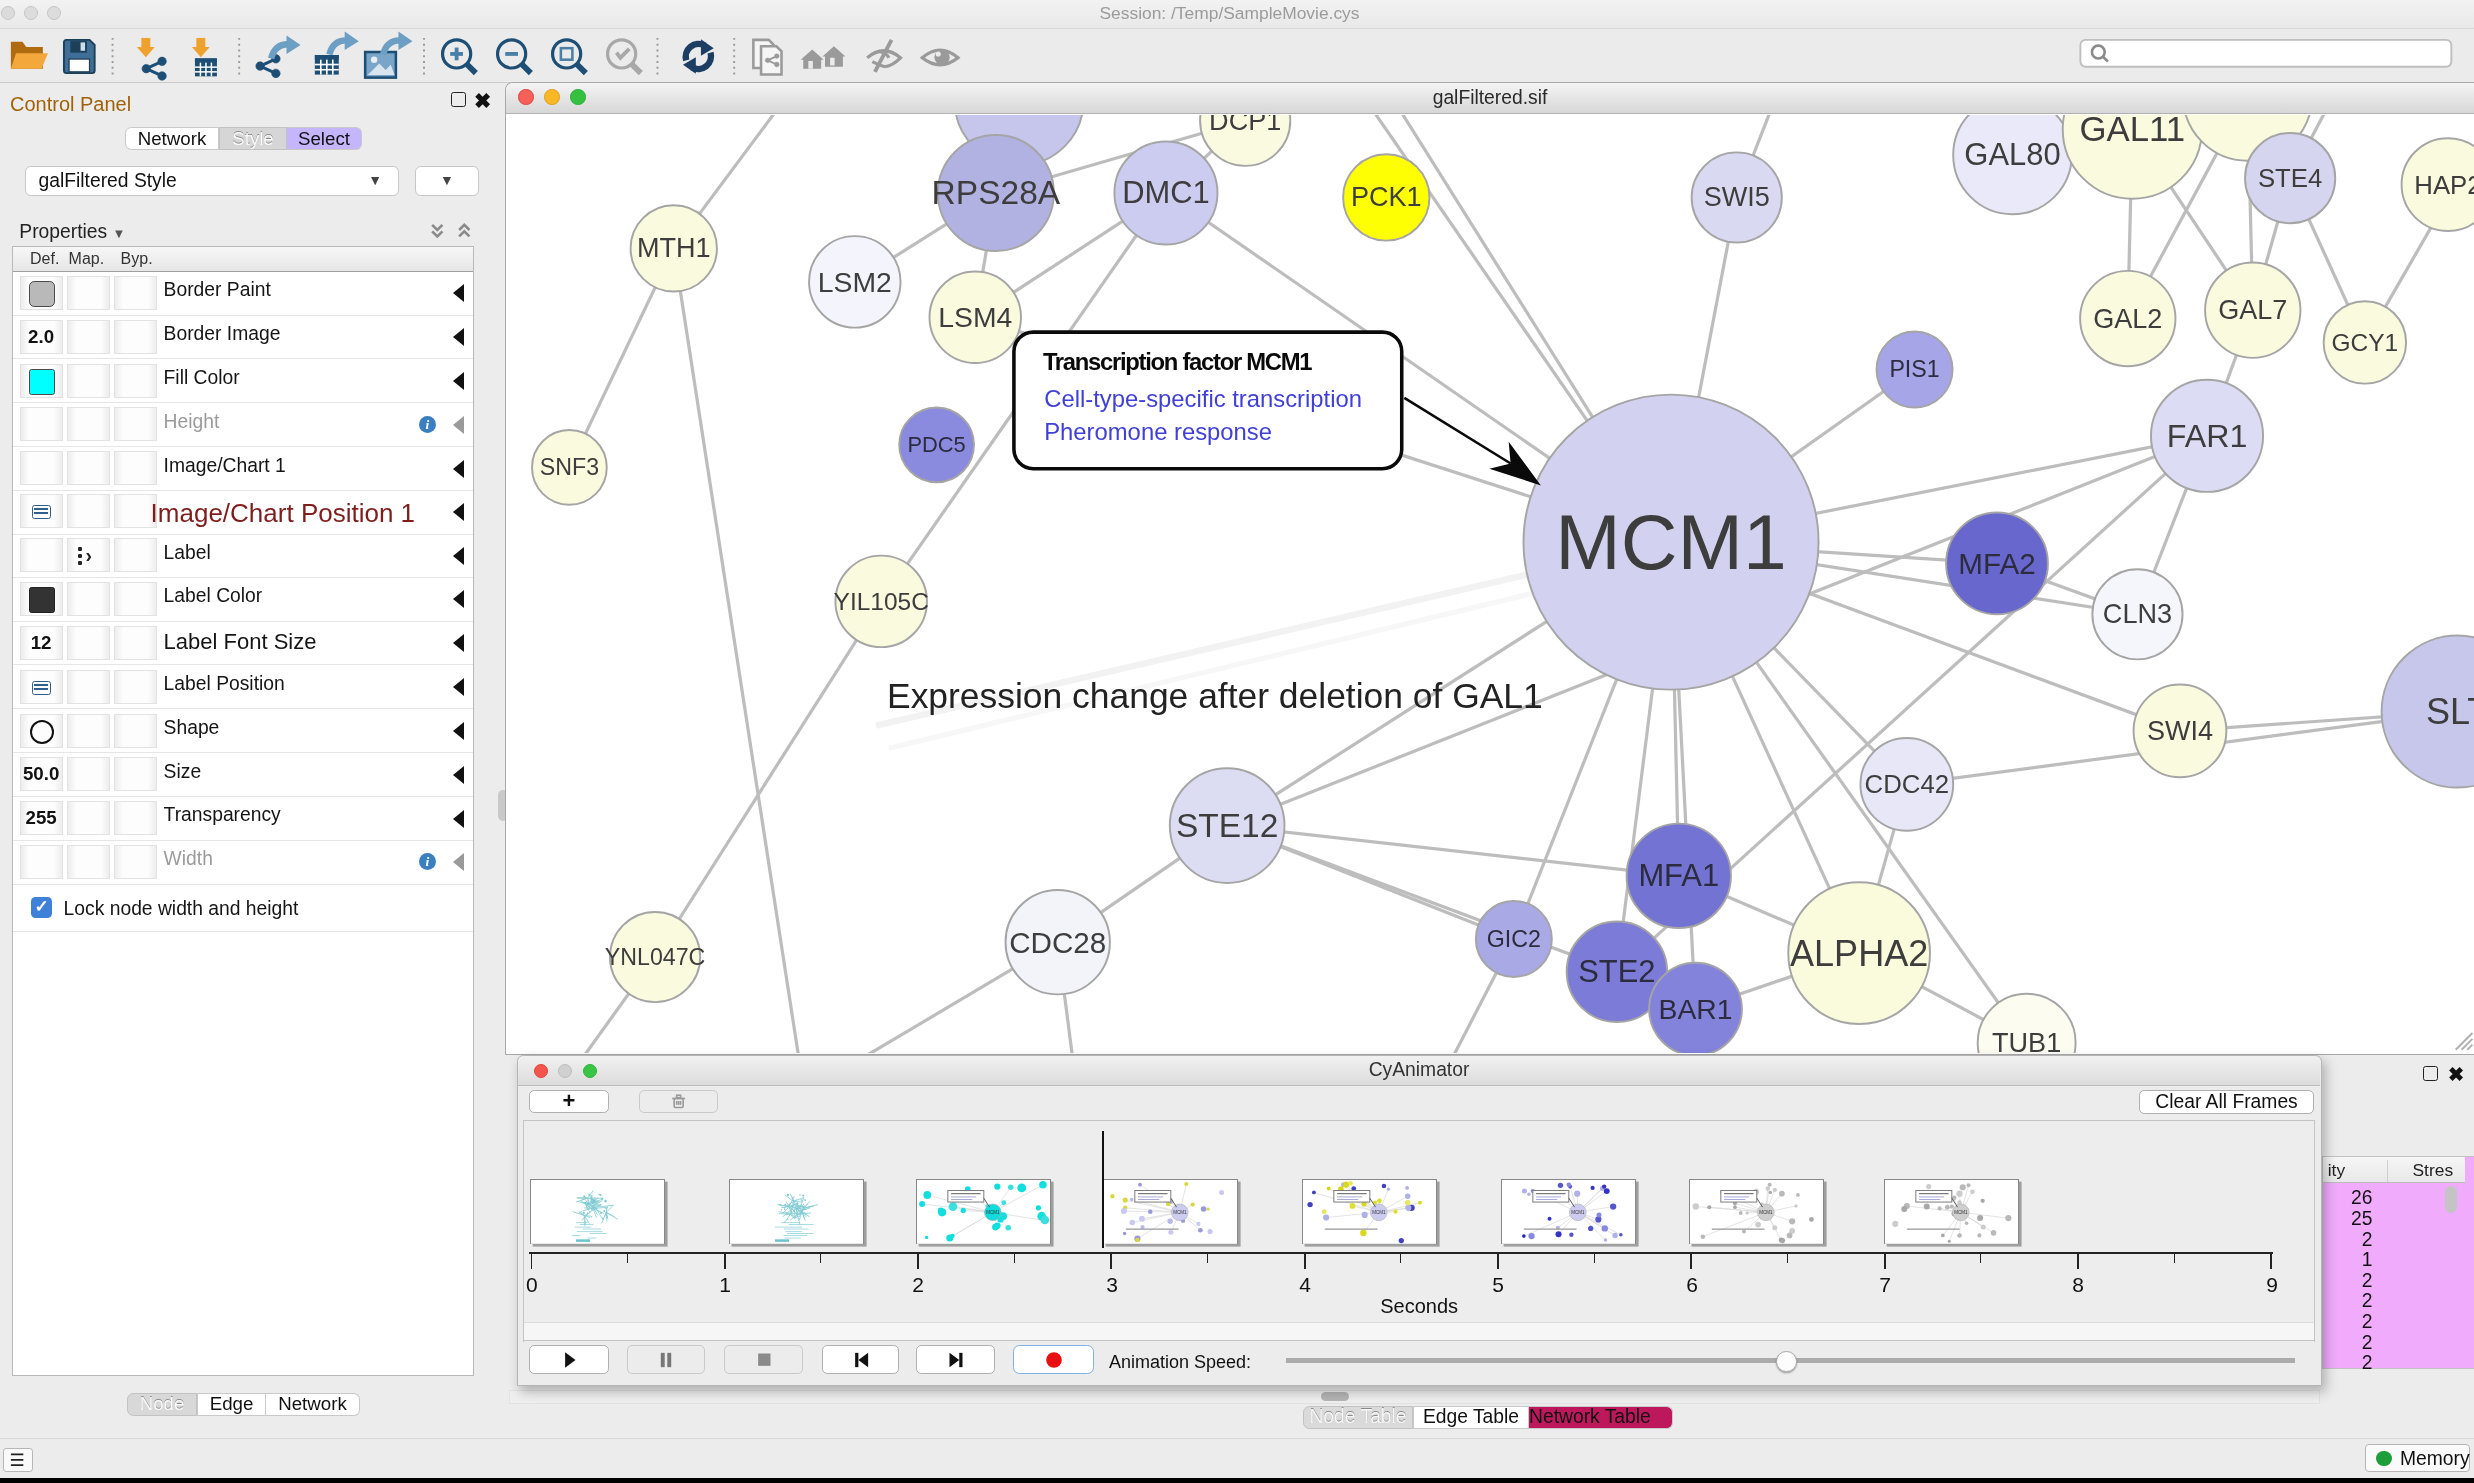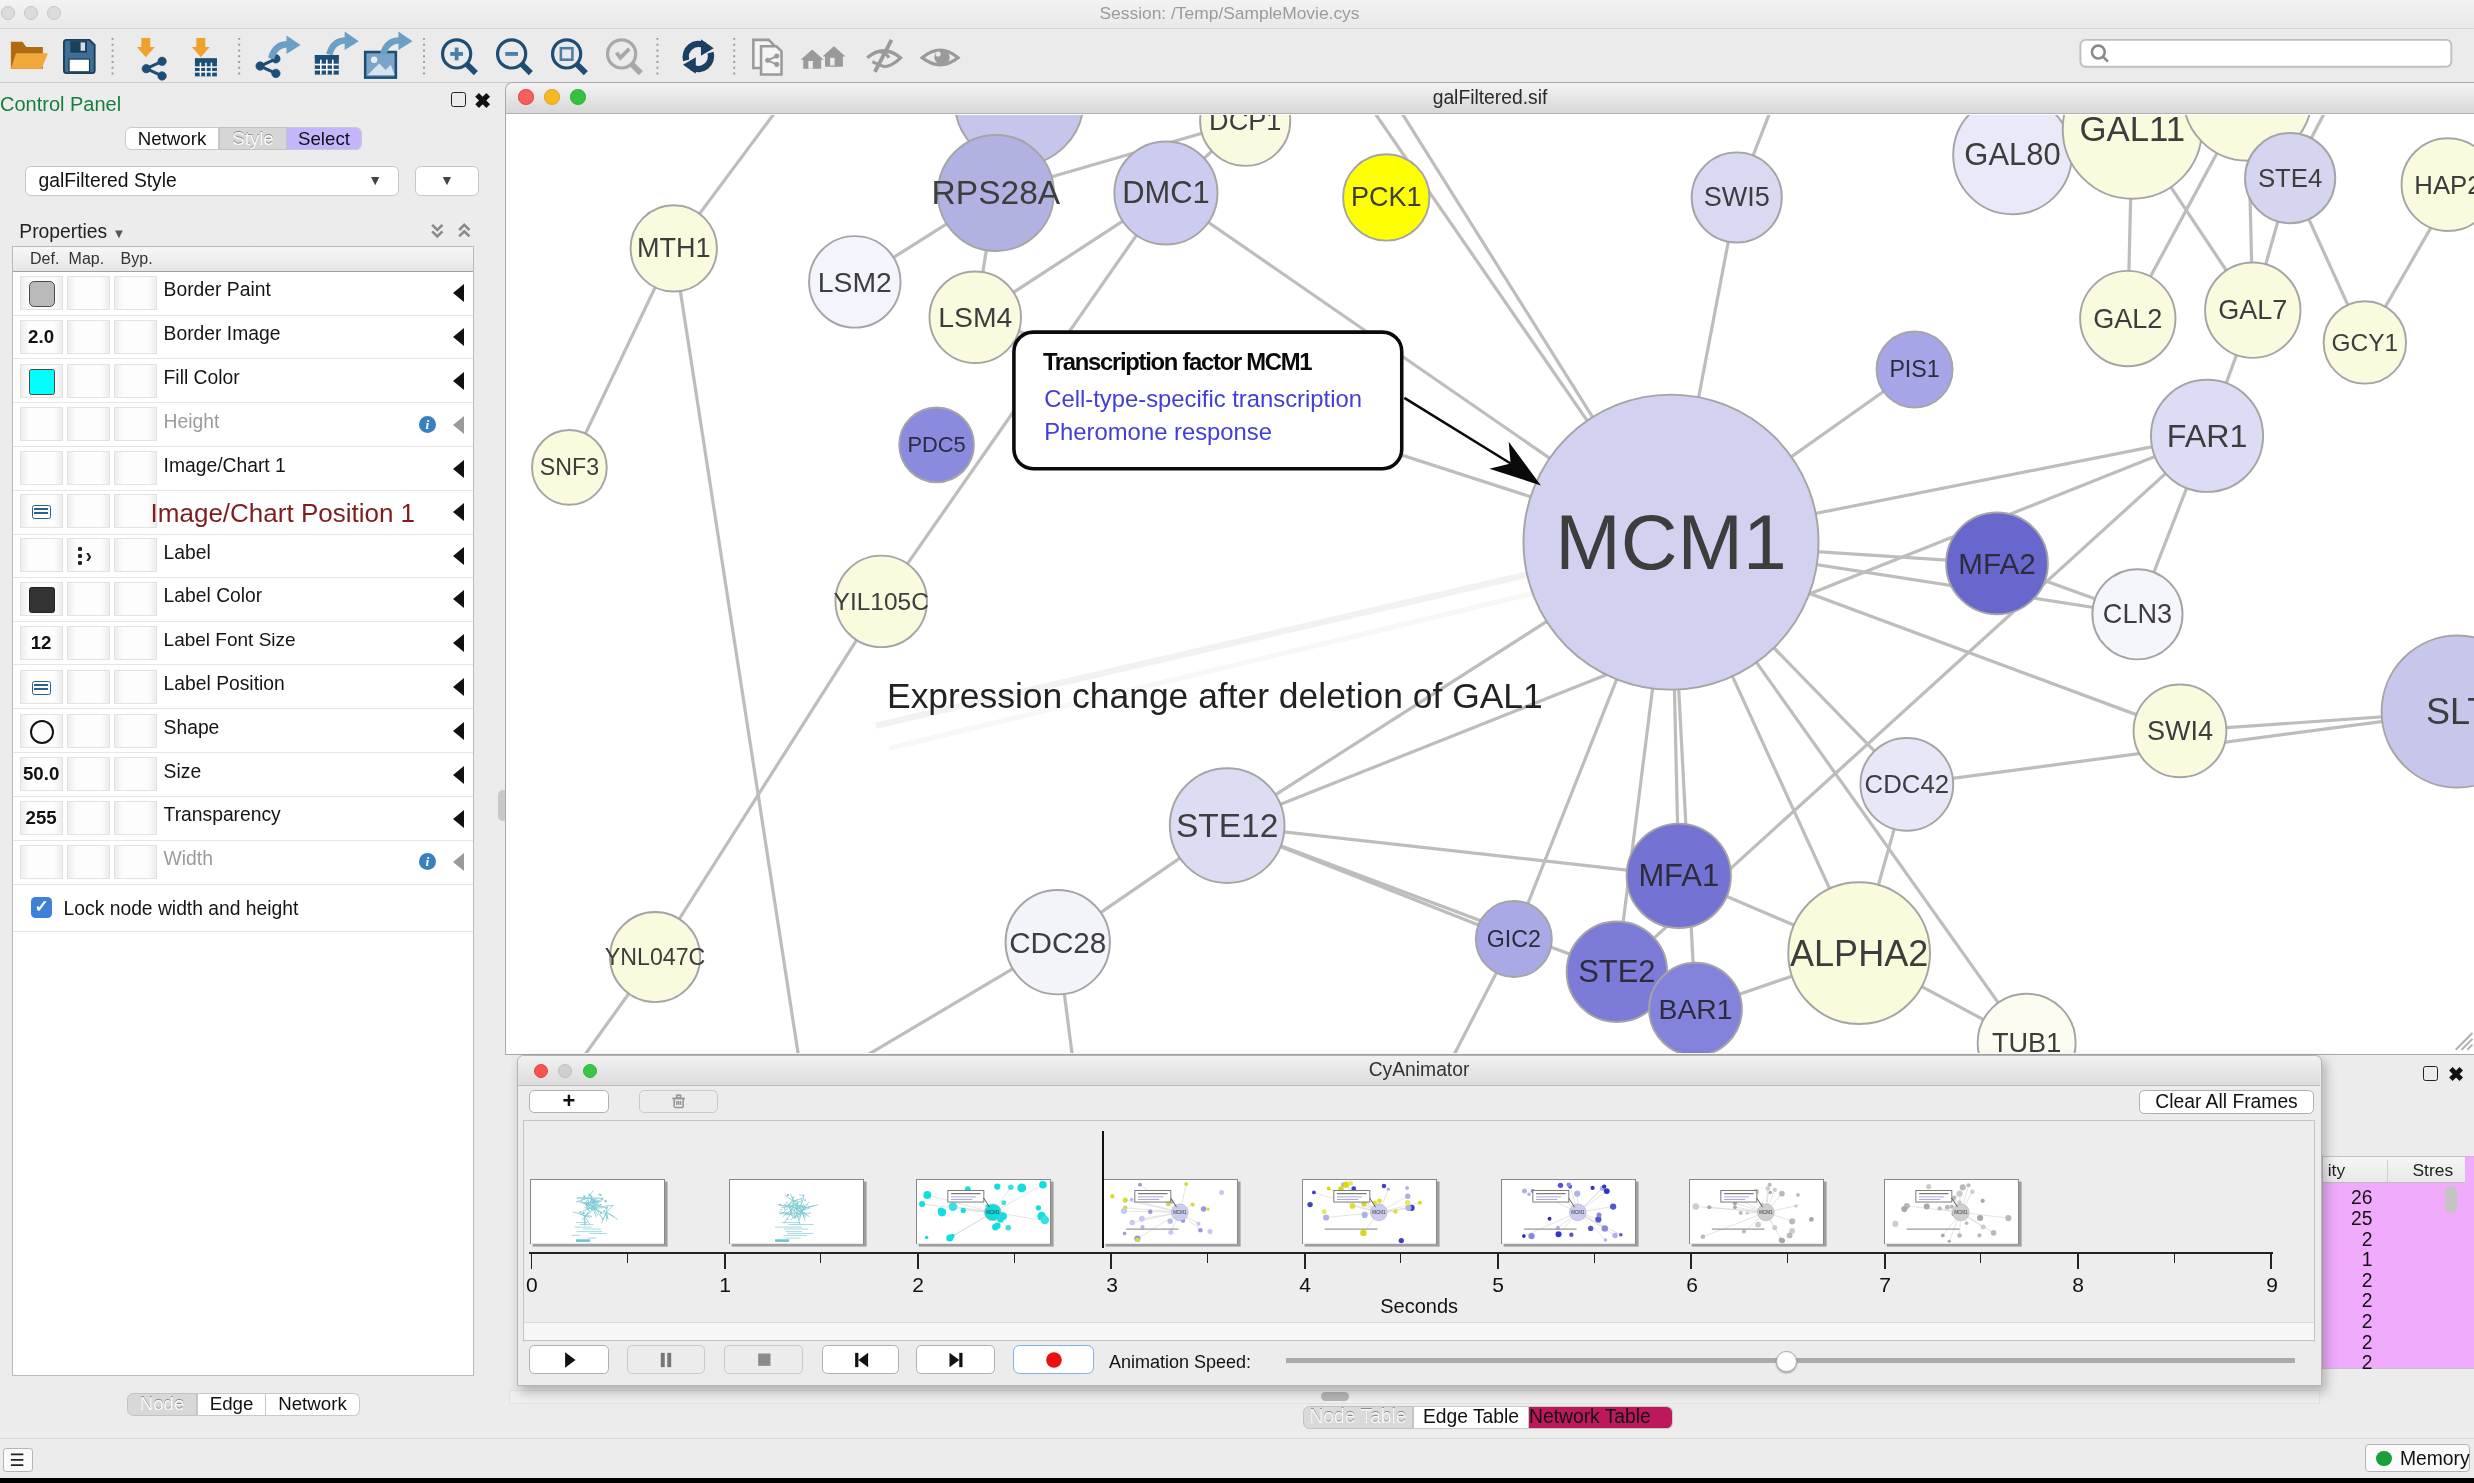--- a/index.html
+++ b/index.html
@@ -151,21 +151,21 @@
 <circle cx="-3" cy="-4" r="4" fill="#ebebeb"></circle>
 </g>
 <g>
 <rect x="3238" y="17" width="580" height="42" rx="8" fill="#fff" stroke="#bfbfbf" stroke-width="3"></rect>
 <circle cx="3266" cy="36" r="10" fill="none" stroke="#8a8a8a" stroke-width="4"></circle>
 <line x1="3273" y1="43" x2="3281" y2="51" stroke="#8a8a8a" stroke-width="4"></line>
 </g>
 </svg></div>
 
   <div id="cpanel" class="abs" style="left:0;top:84px;width:507px;height:1396px;background:#ececec;">
-    <div class="abs" style="left:0;top:9px;font-size:20px;color:#15803d;">Control Panel</div>
+    <div class="abs" style="left:10px;top:9px;font-size:20px;color:#a16207;">Control Panel</div>
     <div class="abs" style="left:451px;top:8.4px;width:15px;height:15px;border:1.9px solid #222;border-radius:2.6px;"></div>
     <div class="abs" style="left:474px;top:5.2px;font-size:20.6px;font-weight:bold;color:#111;">✖</div>
 
     <div class="abs" style="left:125px;top:43px;width:94px;height:23px;background:#fff;border:1.3px solid #c9c9c9;border-radius:6.4px 0 0 6.4px;text-align:center;line-height:21px;font-size:18.7px;color:#111;">Network</div>
     <div class="abs" style="left:219px;top:43px;width:68px;height:23px;background:#d6d6d6;border:1.3px solid #c2c2c2;text-align:center;line-height:21px;font-size:18.7px;color:#fafafa;text-shadow:0 -0.6px 0.6px #8a8a8a;">Style</div>
     <div class="abs" style="left:287px;top:43px;width:75px;height:23px;background:#c4b5fd;border:1.3px solid #c9c9c9;border-left:none;border-radius:0 6.4px 6.4px 0;text-align:center;line-height:21px;font-size:18.7px;color:#111;">Select</div>
 
     <div class="abs" style="left:24.5px;top:82px;width:374px;height:30px;background:#fff;border:1.3px solid #c6c6c6;border-radius:5.8px;font-size:19.3px;color:#111;line-height:27px;padding-left:13px;">galFiltered Style
       <span class="abs" style="right:15.5px;top:0px;color:#444;font-size:14px;">▼</span>
     </div>
@@ -258,21 +258,21 @@
 <div class="abs" style="left:54px;top:335px;width:43px;height:34px;background:linear-gradient(90deg,#ededed,#fdfdfd 20%,#fdfdfd 80%,#ededed);border:0.6px solid #e2e2e2;"></div>
 <div class="abs" style="left:101px;top:335px;width:43px;height:34px;background:linear-gradient(90deg,#ededed,#fdfdfd 20%,#fdfdfd 80%,#ededed);border:0.6px solid #e2e2e2;"></div>
 <div class="abs" style="left:151px;top:338px;font-size:19.3px;color:#151515;">Label Color</div>
 <div class="abs" style="left:440px;top:343px;width:0;height:0;border-top:9px solid transparent;border-bottom:9px solid transparent;border-right:11.6px solid #111;"></div>
 <div class="abs" style="left:0;top:374px;width:460px;height:44px;border-bottom:1.3px solid #e6e6e6;"></div>
 <div class="abs" style="left:7px;top:379px;width:43px;height:34px;background:linear-gradient(90deg,#ededed,#fdfdfd 20%,#fdfdfd 80%,#ededed);border:0.6px solid #e2e2e2;">
             <div class="abs" style="left:0;top:5.2px;width:41px;text-align:center;font-size:18.7px;font-weight:bold;color:#111;">12</div>
           </div>
 <div class="abs" style="left:54px;top:379px;width:43px;height:34px;background:linear-gradient(90deg,#ededed,#fdfdfd 20%,#fdfdfd 80%,#ededed);border:0.6px solid #e2e2e2;"></div>
 <div class="abs" style="left:101px;top:379px;width:43px;height:34px;background:linear-gradient(90deg,#ededed,#fdfdfd 20%,#fdfdfd 80%,#ededed);border:0.6px solid #e2e2e2;"></div>
-<div class="abs" style="left:151px;top:382px;font-size:19px;color:#151515;">Label Font Size</div>
+<div class="abs" style="left:151px;top:382px;font-size:22px;color:#151515;">Label Font Size</div>
 <div class="abs" style="left:440px;top:387px;width:0;height:0;border-top:9px solid transparent;border-bottom:9px solid transparent;border-right:11.6px solid #111;"></div>
 <div class="abs" style="left:0;top:418px;width:460px;height:44px;border-bottom:1.3px solid #e6e6e6;"></div>
 <div class="abs" style="left:7px;top:423px;width:43px;height:34px;background:linear-gradient(90deg,#ededed,#fdfdfd 20%,#fdfdfd 80%,#ededed);border:0.6px solid #e2e2e2;">
             <div class="abs" style="left:11.6px;top:9.7px;width:19.3px;height:14px;border:1.9px solid #2d5e8c;border-radius:2.6px;">
               <div class="abs" style="left:1.3px;top:2.6px;width:14px;height:1.9px;background:#2d5e8c;"></div>
               <div class="abs" style="left:1.3px;top:6.4px;width:14px;height:1.9px;background:#2d5e8c;"></div>
             </div>
           </div>
 <div class="abs" style="left:54px;top:423px;width:43px;height:34px;background:linear-gradient(90deg,#ededed,#fdfdfd 20%,#fdfdfd 80%,#ededed);border:0.6px solid #e2e2e2;"></div>
 <div class="abs" style="left:101px;top:423px;width:43px;height:34px;background:linear-gradient(90deg,#ededed,#fdfdfd 20%,#fdfdfd 80%,#ededed);border:0.6px solid #e2e2e2;"></div>

